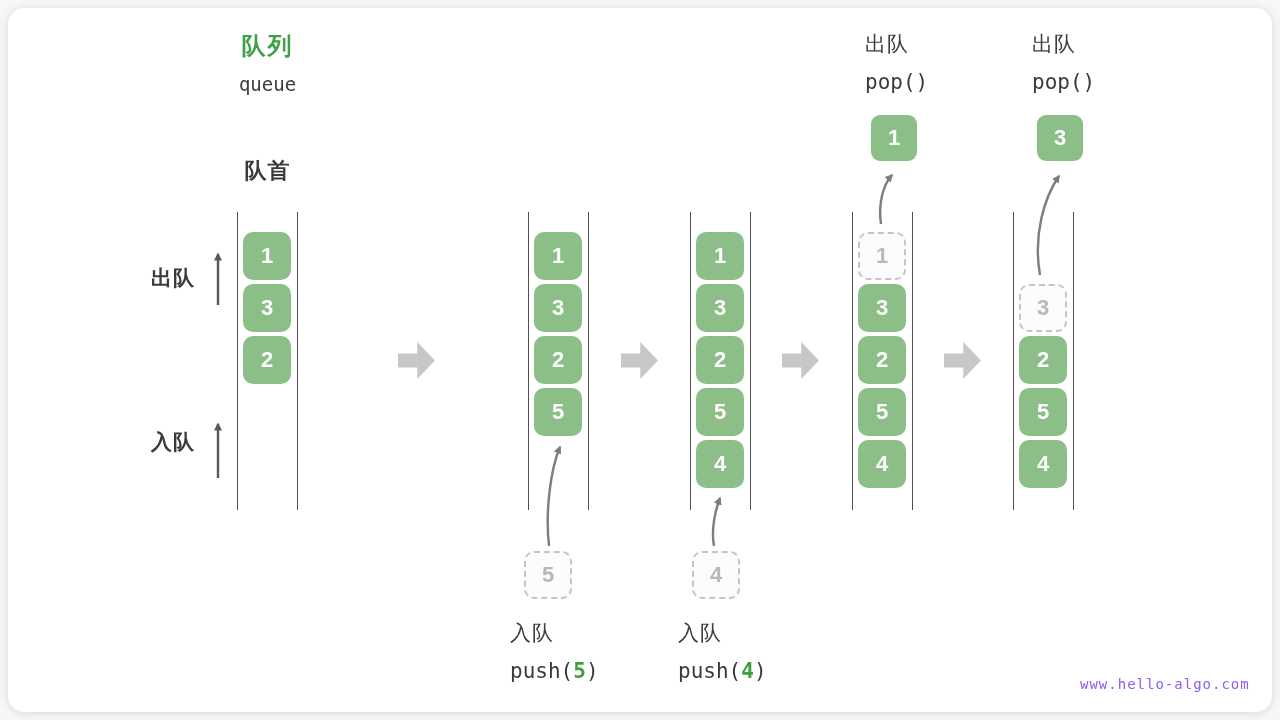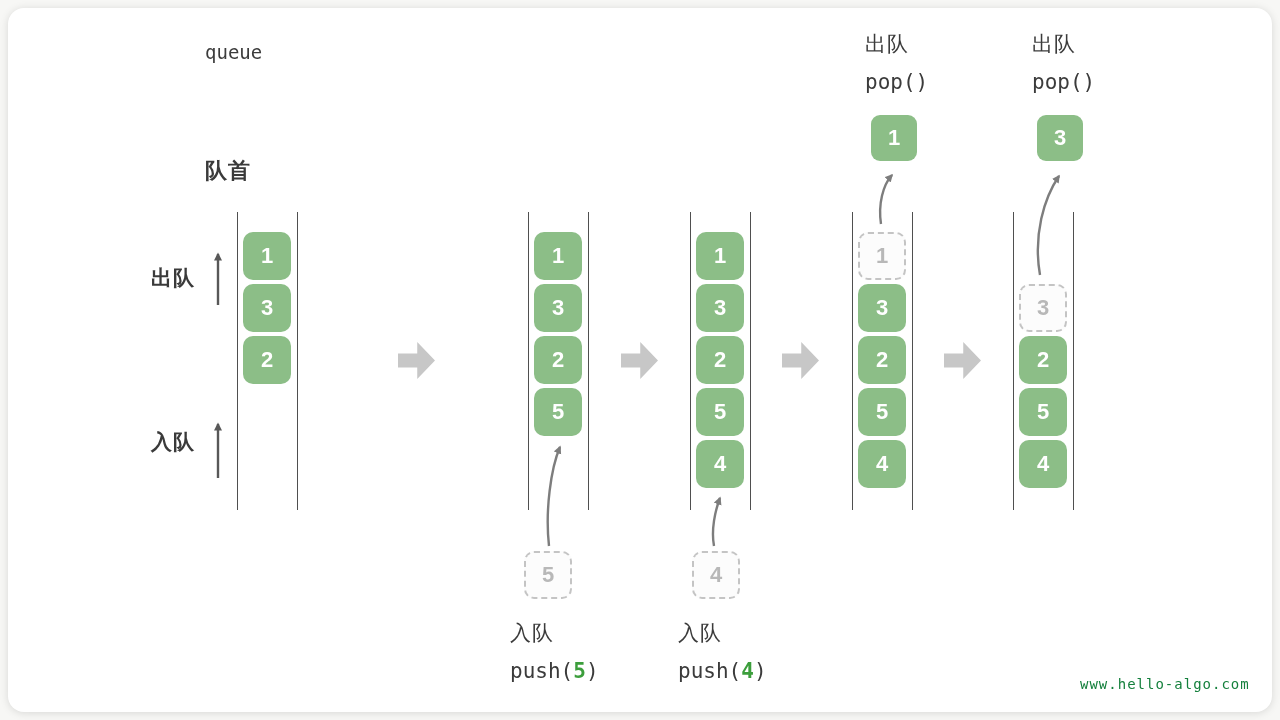--- a/index.html
+++ b/index.html
@@ -3,46 +3,47 @@
 <meta charset="utf-8">
 <style>
   html,body{margin:0;padding:0;background:#f7f7f5;}
   #canvas{position:relative;width:1280px;height:720px;overflow:hidden;font-family:"Liberation Sans",sans-serif;}
   #card{position:absolute;left:8px;top:8px;width:1264px;height:704px;background:#ffffff;border-radius:16px;box-shadow:0 1px 8px rgba(0,0,0,0.13);}
   .abs{position:absolute;}
   .zh{color:#3a3a3a;font-size:21px;font-weight:700;letter-spacing:1px;}
   .zh-reg{color:#3b3b3b;font-size:21px;font-weight:500;letter-spacing:1px;}
   .mono{font-family:"DejaVu Sans Mono","Liberation Mono",monospace;color:#3b3b3b;font-size:21px;}
   #title-zh{font-size:24px;font-weight:700;color:#3fa047;text-align:center;letter-spacing:2px;}
-  #title-en{font-family:"DejaVu Sans Mono","Liberation Mono",monospace;font-size:19px;color:#3c3c3c;text-align:left;margin-top:11px;}
+  #title-en{font-family:"DejaVu Sans Mono","Liberation Mono",monospace;font-size:19px;color:#3c3c3c;text-align:center;margin-top:11px;}
   .title-block{left:205px;top:30px;width:125px;}
-  .center-txt{}
+  .center-txt{text-align:center;}
   
   .queue-state{position:absolute;top:212px;width:61px;height:298px;border-left:1.5px solid #4f4f4f;border-right:1.5px solid #4f4f4f;box-sizing:border-box;}
   .qbox{position:absolute;left:5px;width:48px;height:48px;border-radius:10px;display:flex;align-items:center;justify-content:center;font-size:22px;font-weight:600;box-sizing:border-box;}
   .qbox.solid{background:#8cbe87;color:#ffffff;}
   .qbox.dashed{background:#fcfcfc;border:2px dashed #c4c4c4;color:#b8b8b8;}
   
   .staging{position:absolute;width:48px;height:48px;border-radius:10px;background:#fcfcfc;border:2px dashed #c4c4c4;color:#b8b8b8;display:flex;align-items:center;justify-content:center;font-size:22px;font-weight:600;box-sizing:border-box;}
   .popped{position:absolute;width:46px;height:46px;border-radius:9px;background:#8cbe87;color:#fff;display:flex;align-items:center;justify-content:center;font-size:22px;font-weight:600;}
   
   .block-arrow{position:absolute;width:37px;height:37px;background:#c7c7c7;clip-path:polygon(0% 31%,52% 31%,52% 0%,100% 50%,52% 100%,52% 69%,0% 69%);}
   .accent{color:#3c9e3c;font-weight:700;}
   .op-label{line-height:26px;}
   .op-code{margin-top:13px;}
-  #watermark{font-family:"DejaVu Sans Mono","Liberation Mono",monospace;font-size:14px;color:#15803d;letter-spacing:1px;}
+  #watermark{font-family:"DejaVu Sans Mono","Liberation Mono",monospace;font-size:14px;color:#8b5cf6;letter-spacing:1px;}
   svg.overlay{position:absolute;left:0;top:0;pointer-events:none;}
 </style>
 </head>
 <body>
 
 <div id="canvas">
   <div id="card"></div>
 
   <div class="abs title-block">
+    <div id="title-zh">队列</div>
     <div id="title-en">queue</div>
   </div>
 
   <div class="abs zh center-txt" style="left:205px;top:156px;width:125px;font-size:22px;">队首</div>
 
   <div class="abs zh" style="left:151px;top:264px;">出队</div>
   <div class="abs zh" style="left:151px;top:428px;">入队</div>
 
   <div id="queues">
       <div class="queue-state" style="left: 237px;">

